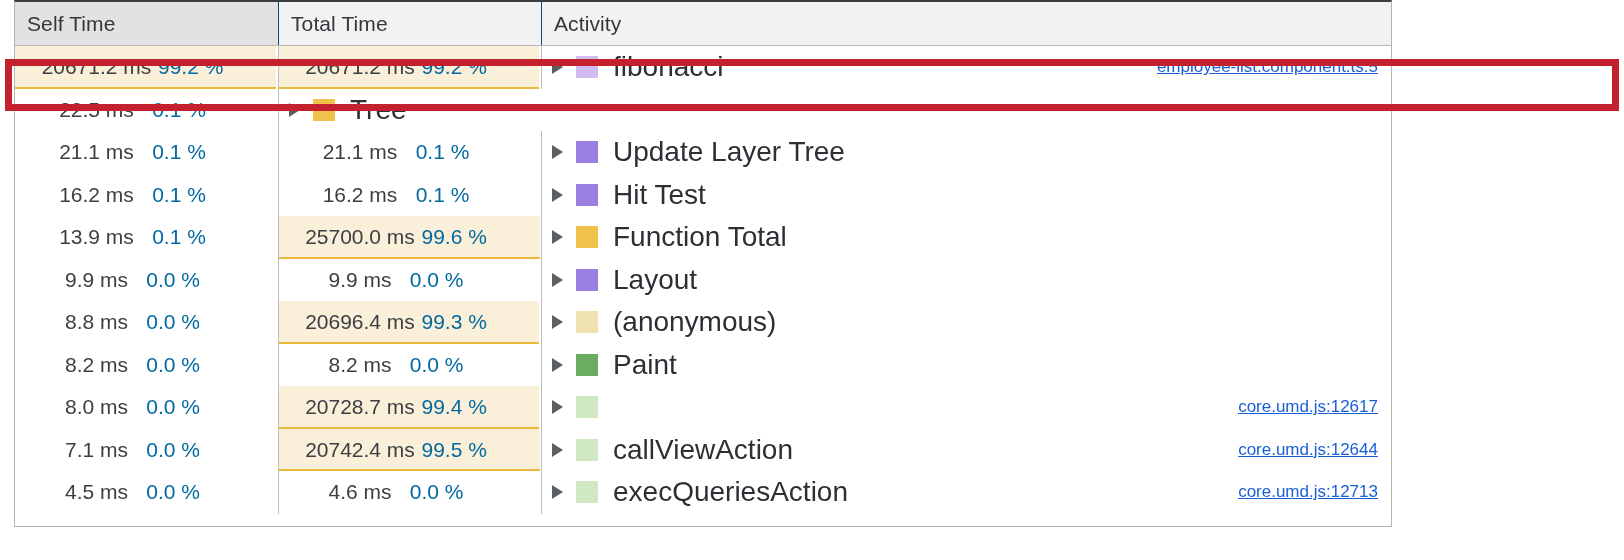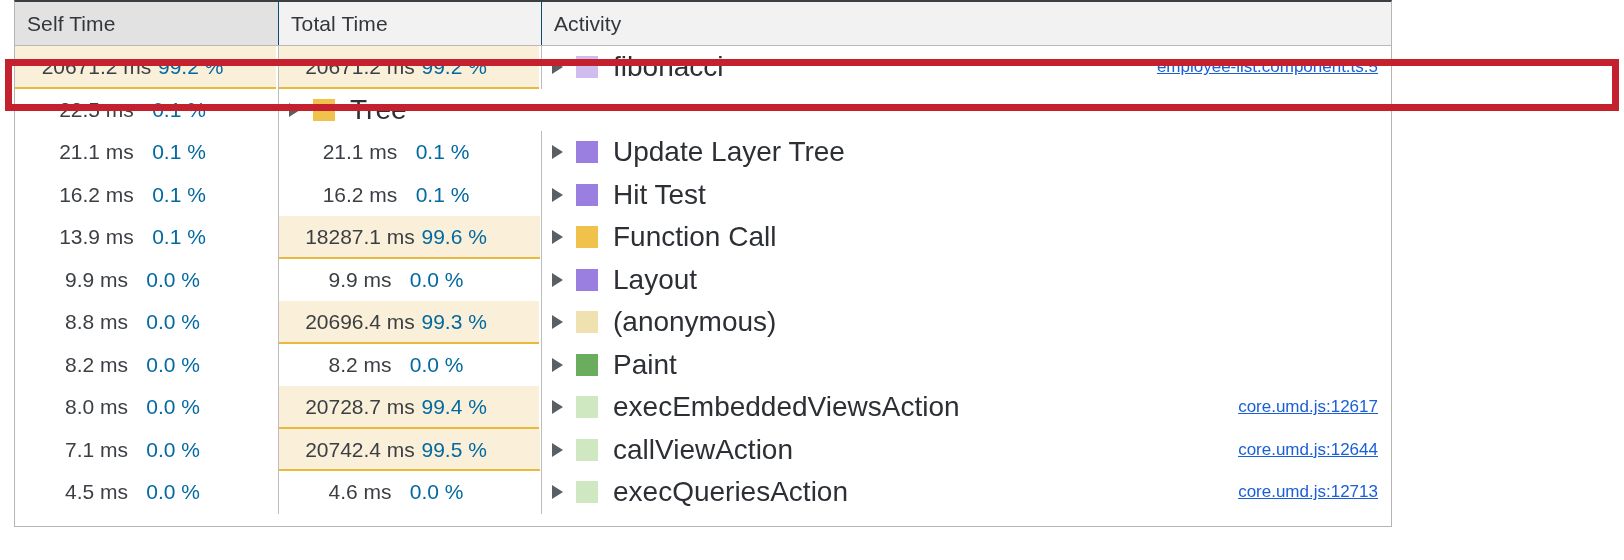--- a/index.html
+++ b/index.html
@@ -228,27 +228,27 @@
           <div class="spacer"></div>
         </div>
       </div>
       <div class="row">
         <div class="num-cell">
           <span class="t-ms">13.9 ms</span>
           <span class="t-pct">0.1 %</span>
         </div>
         <div class="num-cell divider">
           <div class="bar" style="width: 99.6%;"></div>
-          <span class="t-ms">18287.1 ms</span>
+          <span class="t-ms">25700.0 ms</span>
           <span class="t-pct">99.6 %</span>
         </div>
         <div class="act-cell">
           <div class="disclosure"></div>
           <div class="swatch" style="background: rgb(240, 193, 75);"></div>
-          <div class="act-name">Function Call</div>
+          <div class="act-name">Function Total</div>
           <div class="spacer"></div>
         </div>
       </div>
       <div class="row">
         <div class="num-cell">
           <span class="t-ms">9.9 ms</span>
           <span class="t-pct">0.0 %</span>
         </div>
         <div class="num-cell divider">
           <span class="t-ms">9.9 ms</span>
@@ -300,21 +300,20 @@
           <span class="t-pct">0.0 %</span>
         </div>
         <div class="num-cell divider">
           <div class="bar" style="width: 99.4%;"></div>
           <span class="t-ms">20728.7 ms</span>
           <span class="t-pct">99.4 %</span>
         </div>
         <div class="act-cell">
           <div class="disclosure"></div>
           <div class="swatch" style="background: rgb(207, 232, 194);"></div>
-          <div class="act-name">execEmbeddedViewsAction</div>
           <div class="spacer"></div>
           <a class="src-link">core.umd.js:12617</a>
         </div>
       </div>
       <div class="row">
         <div class="num-cell">
           <span class="t-ms">7.1 ms</span>
           <span class="t-pct">0.0 %</span>
         </div>
         <div class="num-cell divider">

